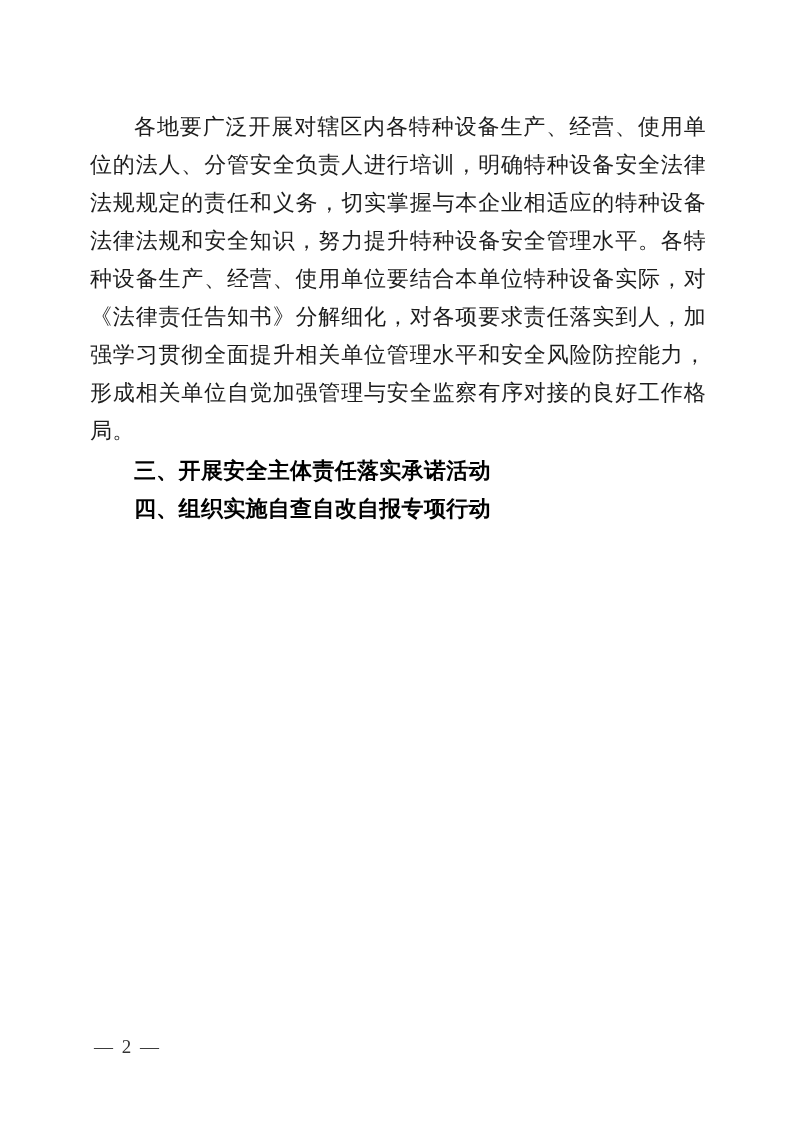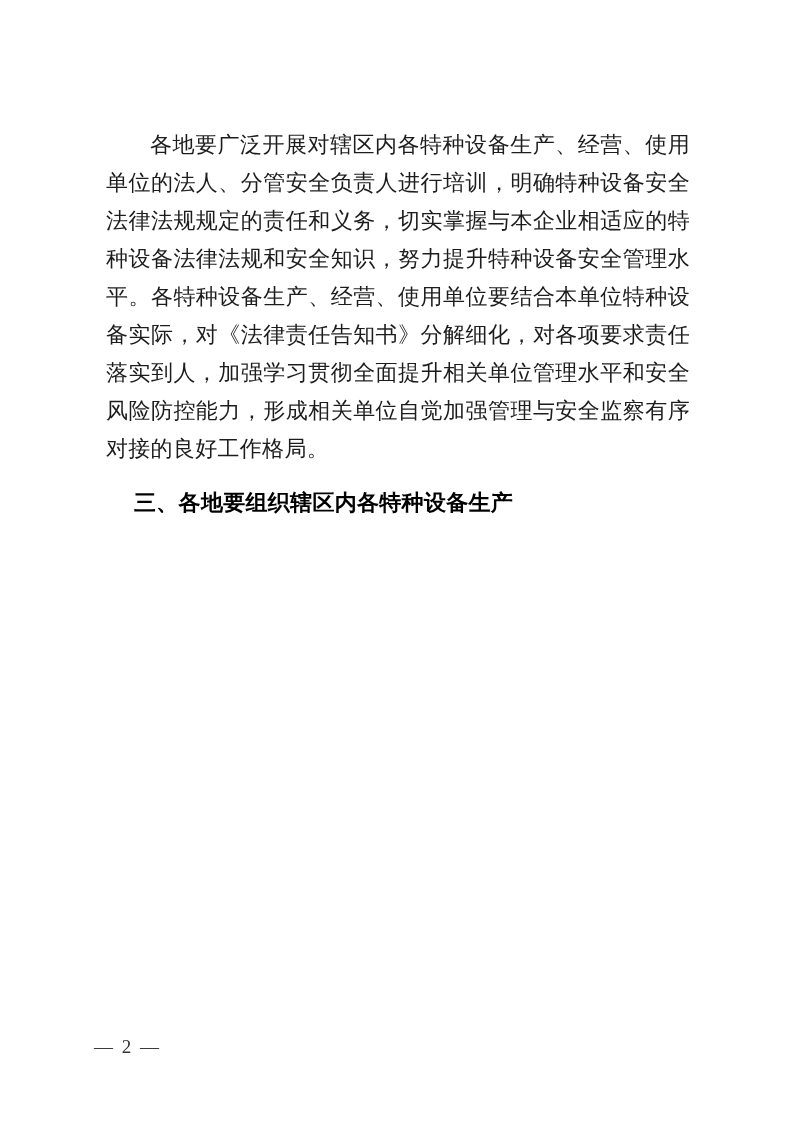--- a/index.html
+++ b/index.html
@@ -15,25 +15,25 @@
       overflow: hidden;
       box-sizing: border-box;
     }
     .content {
       position: absolute;
       top: 110px;
       left: 90px;
       width: 616px;
     }
     .para {
-      font-family: Liberation Serif, serif;
+      font-family: Liberation Mono, monospace;
       font-size: 22px;
       line-height: 38px;
       color: #1c1c1c;
-      margin: 16px;
+      margin: 0;
       text-indent: 2em;
       text-align: justify;
       text-justify: inter-character;
       letter-spacing: 0.3px;
     }
     .heading {
       font-family: "Liberation Sans", "DejaVu Sans", sans-serif;
       font-weight: bold;
       font-size: 22px;
       line-height: 38px;
@@ -52,16 +52,17 @@
       color: #333333;
       letter-spacing: 2px;
     }
   </style>
 </head>
 <body>
 
 <div class="page">
   <div class="content">
     <p class="para">各地要广泛开展对辖区内各特种设备生产、经营、使用单位的法人、分管安全负责人进行培训，明确特种设备安全法律法规规定的责任和义务，切实掌握与本企业相适应的特种设备法律法规和安全知识，努力提升特种设备安全管理水平。各特种设备生产、经营、使用单位要结合本单位特种设备实际，对《法律责任告知书》分解细化，对各项要求责任落实到人，加强学习贯彻全面提升相关单位管理水平和安全风险防控能力，形成相关单位自觉加强管理与安全监察有序对接的良好工作格局。</p>
-    <p class="heading">三、各地要组织辖区内各特种设备生产</p>
+    <p class="heading">三、开展安全主体责任落实承诺活动</p>
+    <p class="heading">四、组织实施自查自改自报专项行动</p>
   </div>
   <div class="page-footer">— 2 —</div>
 </div>
 
 </body></html>

